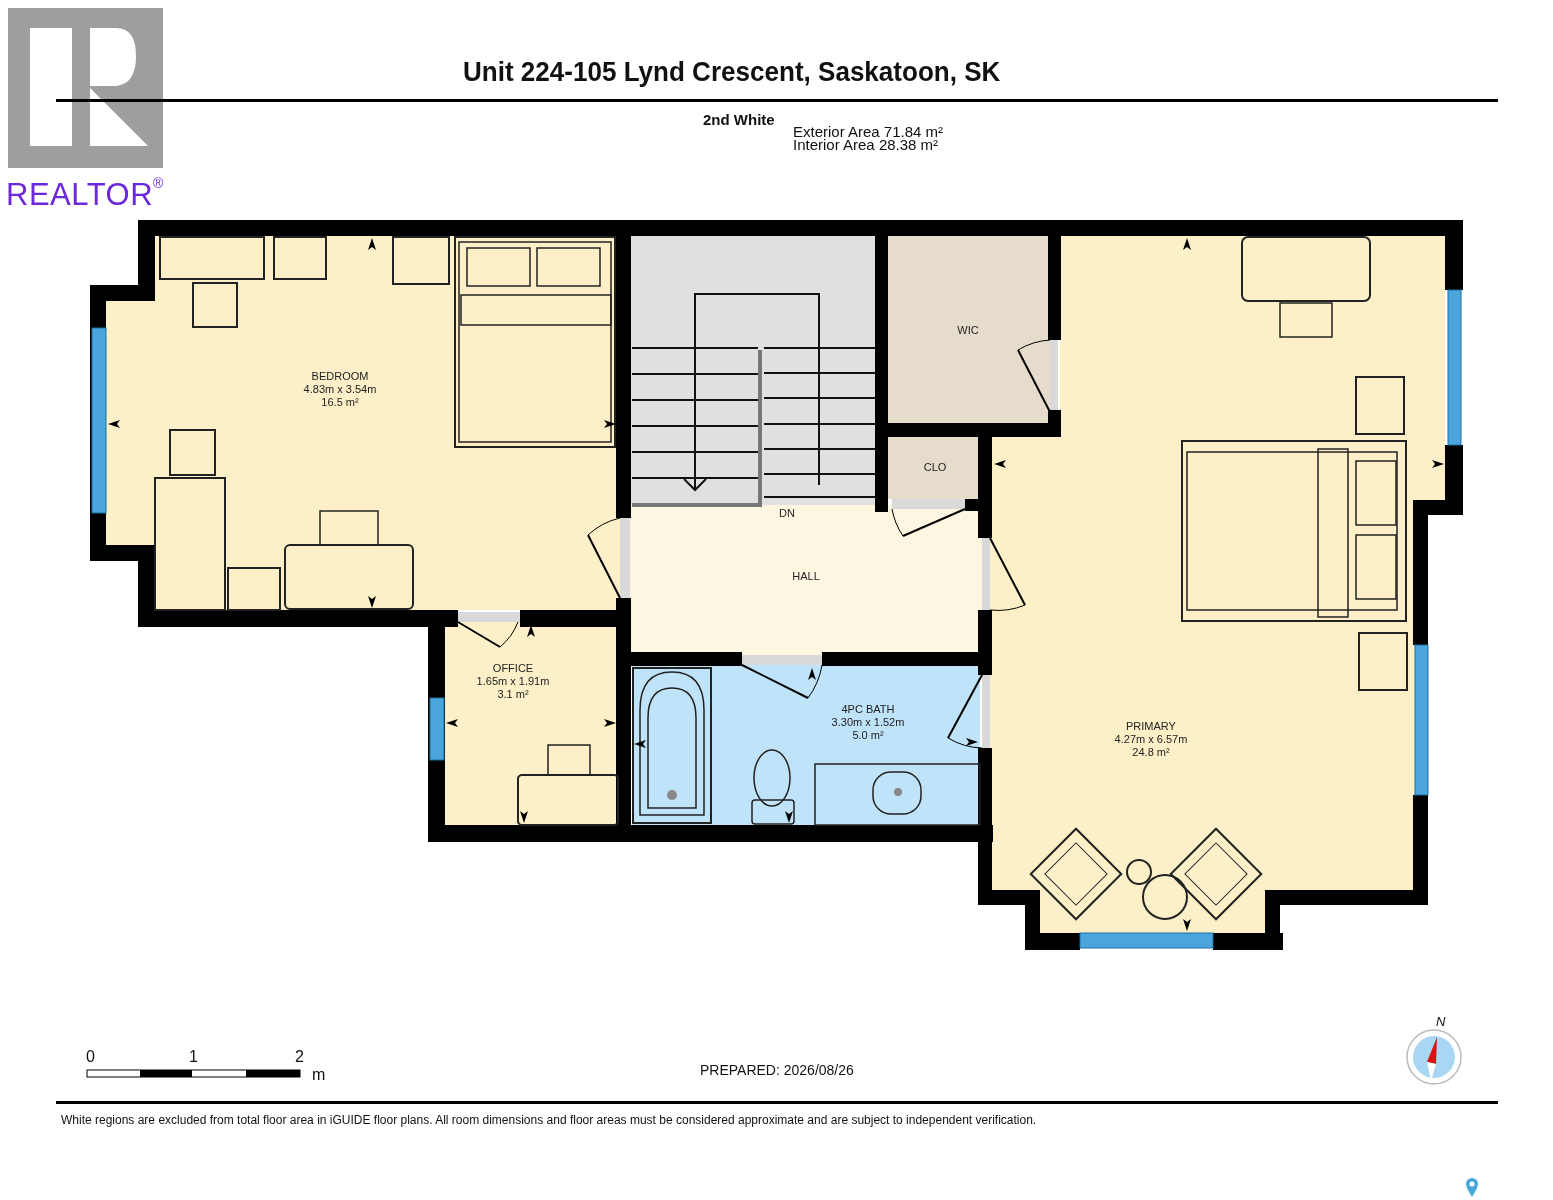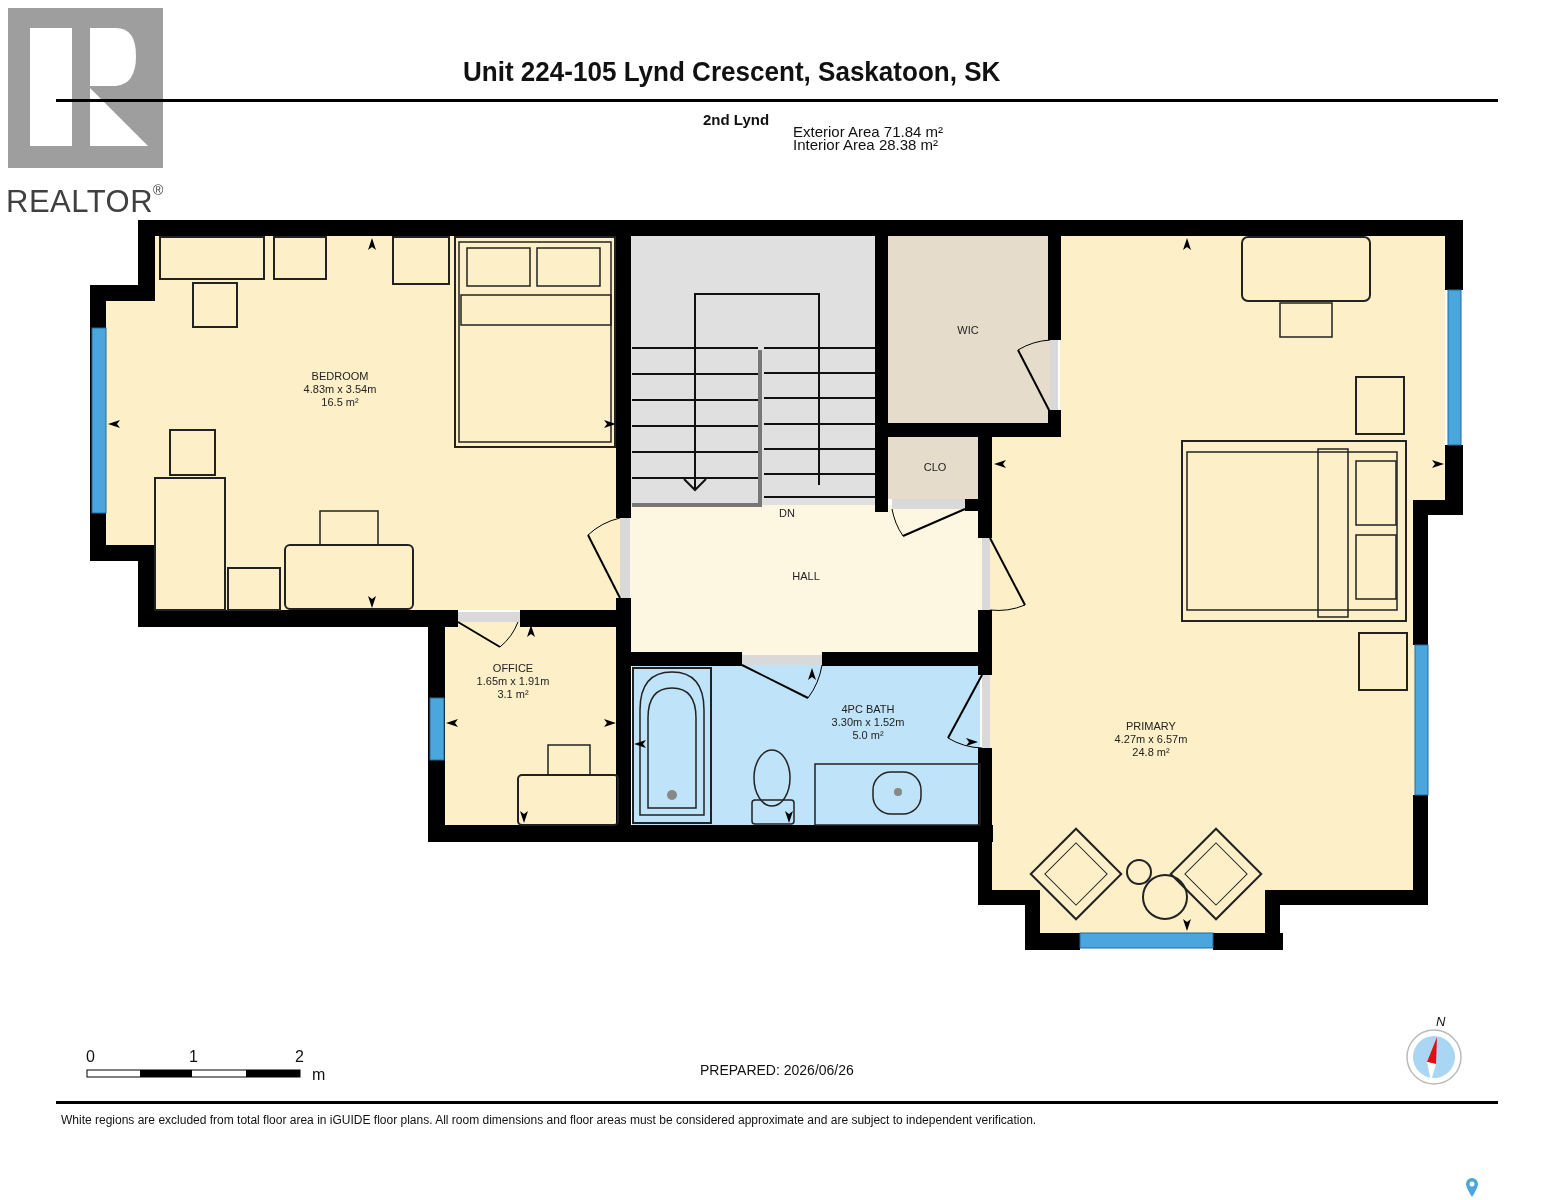--- a/index.html
+++ b/index.html
@@ -1,19 +1,19 @@
 <!DOCTYPE html>
 <html><head>
 <meta charset="utf-8">
 <style>
   html, body { margin: 0; padding: 0; background: #ffffff; }
   body { width: 1553px; height: 1200px; position: relative; overflow: hidden; font-family: "Liberation Sans", sans-serif; color: #111; }
   .abs { position: absolute; }
   .logo-box { left: 8px; top: 8px; width: 155px; height: 160px; background: #9e9e9e; }
-  .logo-text { left: 6px; top: 184px; font-size: 31px; color: #404040; letter-spacing: 0.5px; font-family: "Liberation Sans", sans-serif; }
+  .logo-text { left: 6px; top: 177px; font-size: 31px; color: #6d28d9; letter-spacing: 0.5px; font-family: "Liberation Sans", sans-serif; }
   .logo-text sup { font-size: 14px; vertical-align: top; position: relative; top: -2px; }
   .title-inner { position: absolute; left: 463px; top: 56px; font-size: 28px; font-weight: bold; white-space: nowrap; transform: scaleX(0.93); transform-origin: left top; }
   .rule { height: 3px; background: #000; }
   .floor-label { left: 703px; top: 111px; font-size: 15px; font-weight: bold; }
   .area-text { left: 793px; font-size: 15px; white-space: nowrap; }
   .scale-label { font-size: 16px; }
   .prepared { left: 700px; top: 1062px; font-size: 14px; }
   .disclaimer { left: 61px; top: 1113px; font-size: 12px; white-space: nowrap; }
   svg text { font-family: "Liberation Sans", sans-serif; }
 </style>
@@ -24,21 +24,21 @@
   <svg width="155" height="160" viewBox="0 0 155 160">
     <rect x="22" y="20" width="42" height="118" fill="#fff"></rect>
     <path d="M82 20 L108 20 Q128 20 128 48 Q128 76 108 78 L82 78 Z" fill="#fff"></path>
     <path d="M82 80 L82 138 L140 138 Z" fill="#fff"></path>
   </svg>
 </div>
 <div class="abs logo-text"><span>REALTOR</span><sup>®</sup></div>
 
 <div class="title-inner">Unit 224-105 Lynd Crescent, Saskatoon, SK</div>
 <div class="abs rule" style="left:56px; top:99px; width:1442px;"></div>
-<div class="abs floor-label">2nd Lynd</div>
+<div class="abs floor-label">2nd White</div>
 <div class="abs area-text" style="top:111px;margin-top:12px;">Exterior Area 71.84 m²</div>
 <div class="abs area-text" style="top:136px;">Interior Area 28.38 m²</div>
 
 <svg class="abs" style="left:0; top:0;" width="1553" height="1000" viewBox="0 0 1553 1000">
 
   <g>
     <polygon points="155,235 620,235 620,610 155,610 155,545 105,545 105,300 155,300" fill="#fdf0c9"></polygon>
     <rect x="630" y="235" width="245" height="270" fill="#e0e0e0"></rect>
     <rect x="630" y="505" width="355" height="150" fill="#fdf7e2"></rect>
     <rect x="888" y="235" width="162" height="190" fill="#e6dccc"></rect>
@@ -250,21 +250,21 @@
 <div class="abs scale-label" style="left:86px; top:1048px;">0</div>
 <div class="abs scale-label" style="left:189px; top:1048px;">1</div>
 <div class="abs scale-label" style="left:295px; top:1048px;">2</div>
 <svg class="abs" style="left:86px; top:1069px;" width="216" height="10">
   <rect x="1" y="1" width="213" height="7" fill="#fff" stroke="#000" stroke-width="1"></rect>
   <rect x="54" y="1" width="52" height="7" fill="#000"></rect>
   <rect x="160" y="1" width="54" height="7" fill="#000"></rect>
 </svg>
 <div class="abs scale-label" style="left:312px; top:1066px;">m</div>
 
-<div class="abs prepared">PREPARED: 2026/06/26</div>
+<div class="abs prepared">PREPARED: 2026/08/26</div>
 
 <div class="abs" style="left:1436px; top:1014px; font-size:13px; font-style:italic;">N</div>
 <svg class="abs" style="left:1405px; top:1028px;" width="58" height="58">
   <circle cx="29" cy="29" r="27" fill="#fff" stroke="#bbb" stroke-width="1.5"></circle>
   <circle cx="29" cy="29" r="21" fill="#a9d6f3"></circle>
   <polygon points="32,9 22,34 31,36" fill="#e01010"></polygon>
   <polygon points="22,34 31,36 26,53" fill="#fff"></polygon>
 </svg>
 
 <div class="abs rule" style="left:56px; top:1101px; width:1442px;"></div>

